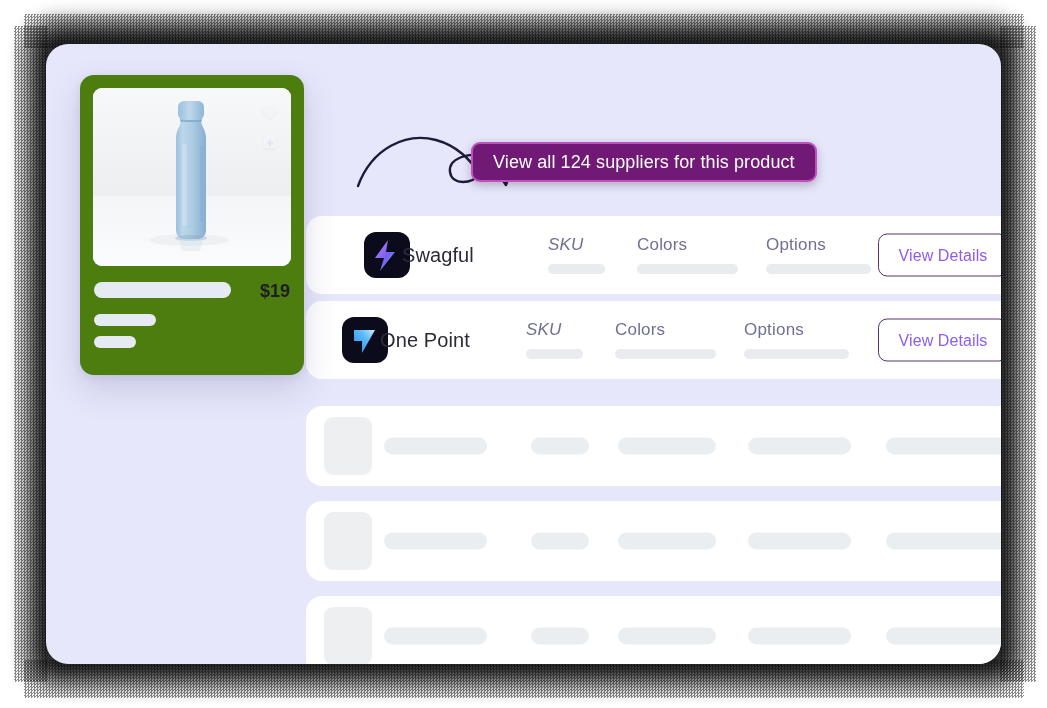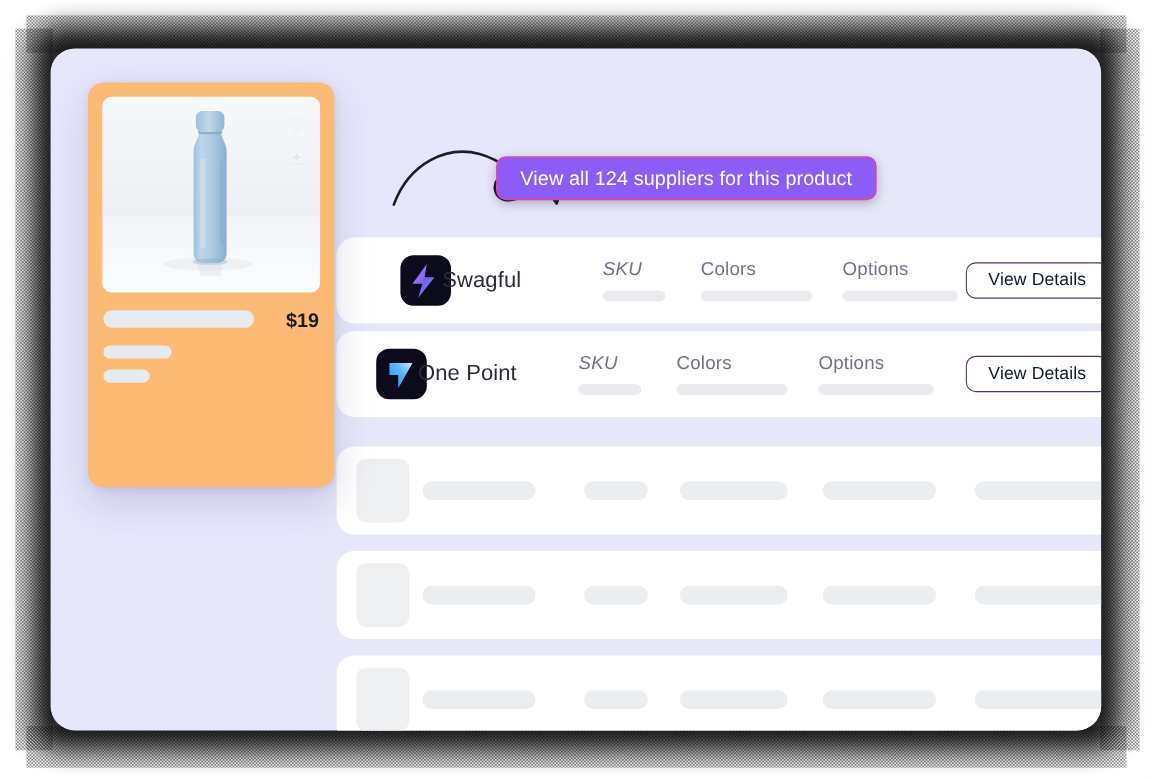--- a/index.html
+++ b/index.html
@@ -135,25 +135,25 @@
   #c1 { left: 220px; font-style: italic; } #c1 .col-bar { width: 57px; }
   #c2 { left: 309px; } #c2 .col-bar { width: 101px; }
   #c3 { left: 438px; } #c3 .col-bar { width: 105px; }
 
   .view-details {
     position: absolute;
     right: 16px;
     top: 50%;
     transform: translateY(-50%);
     width: 130px;
-    height: 33px;
+    height: 43px;
     border: 1.6px solid #56326c;
     border-radius: 9px;
     background: transparent;
-    color: #0f172a;
+    color: #8b5cf6;
     font-size: 16px;
     font-family: "Liberation Sans", sans-serif;
     cursor: pointer;
     letter-spacing: .1px;
   }
 
   
   .sk-tile {
     position: absolute;
     left: 18px;
@@ -174,45 +174,45 @@
   }
   .sk-b1 { left: 78px;  width: 103px; }
   .sk-b2 { left: 225px; width: 58px;  }
   .sk-b3 { left: 312px; width: 98px;  }
   .sk-b4 { left: 442px; width: 103px; }
   .sk-b5 { left: 580px; width: 130px; }
 
   
   #tooltip {
     position: absolute;
-    left: 451px;
+    left: 471px;
     top: 142px;
     height: 40px;
     padding: 0 20px;
     display: flex;
     align-items: center;
     border-radius: 9px;
-    background: #8b5cf6;
+    background: #701a75;
     border: 2px solid #c24fc0;
     color: #ffffff;
     font-size: 18px;
     letter-spacing: .1px;
     white-space: nowrap;
     box-shadow: 0 3px 10px rgba(40,10,40,.28);
     z-index: 40;
   }
 
   
   #product-card {
     position: absolute;
     left: 80px;
     top: 75px;
     width: 224px;
-    height: 368px;
-    background: #fdba74;
+    height: 300px;
+    background: #4d7c0f;
     border-radius: 14px;
     box-shadow: 0 14px 34px rgba(60,60,120,.18), 0 2px 8px rgba(60,60,120,.10);
     z-index: 50;
     overflow: hidden;
   }
   #product-image {
     position: absolute;
     left: 13px;
     top: 13px;
     width: 198px;

